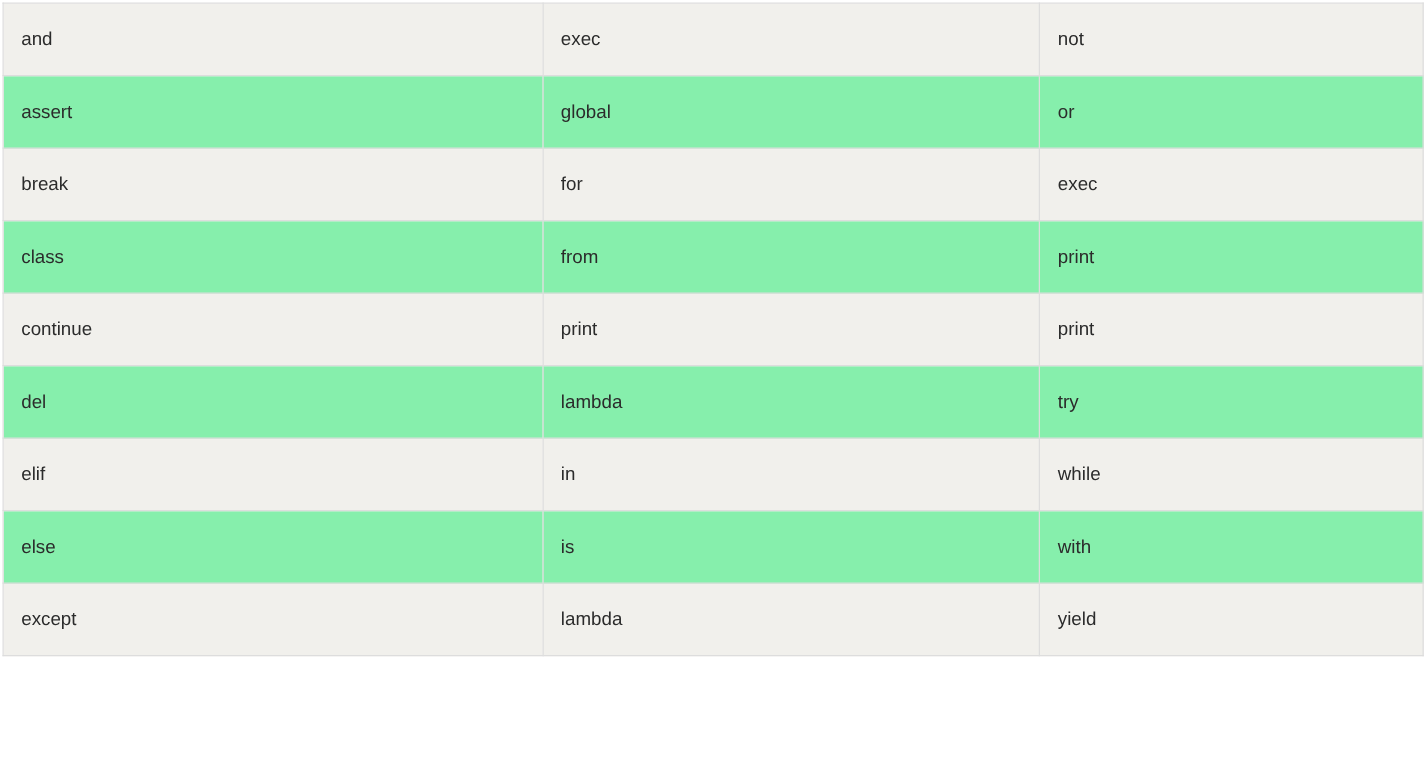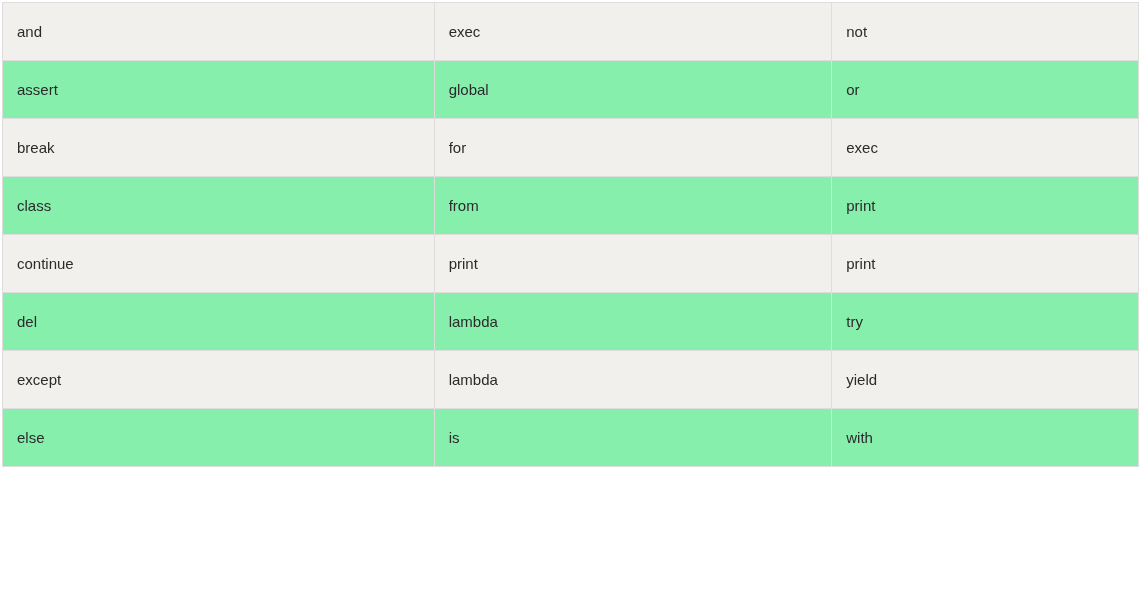--- a/index.html
+++ b/index.html
@@ -68,23 +68,28 @@
       <td>continue</td>
       <td>print</td>
       <td>print</td>
     </tr>
     <tr>
       <td>del</td>
       <td>lambda</td>
       <td>try</td>
     </tr>
     <tr>
-      <td>except</td>
-      <td>lambda</td>
-      <td>yield</td>
+      <td>elif</td>
+      <td>in</td>
+      <td>while</td>
     </tr>
     <tr>
       <td>else</td>
       <td>is</td>
       <td>with</td>
     </tr>
+    <tr>
+      <td>except</td>
+      <td>lambda</td>
+      <td>yield</td>
+    </tr>
   </tbody>
 </table>
 
 </body></html>

